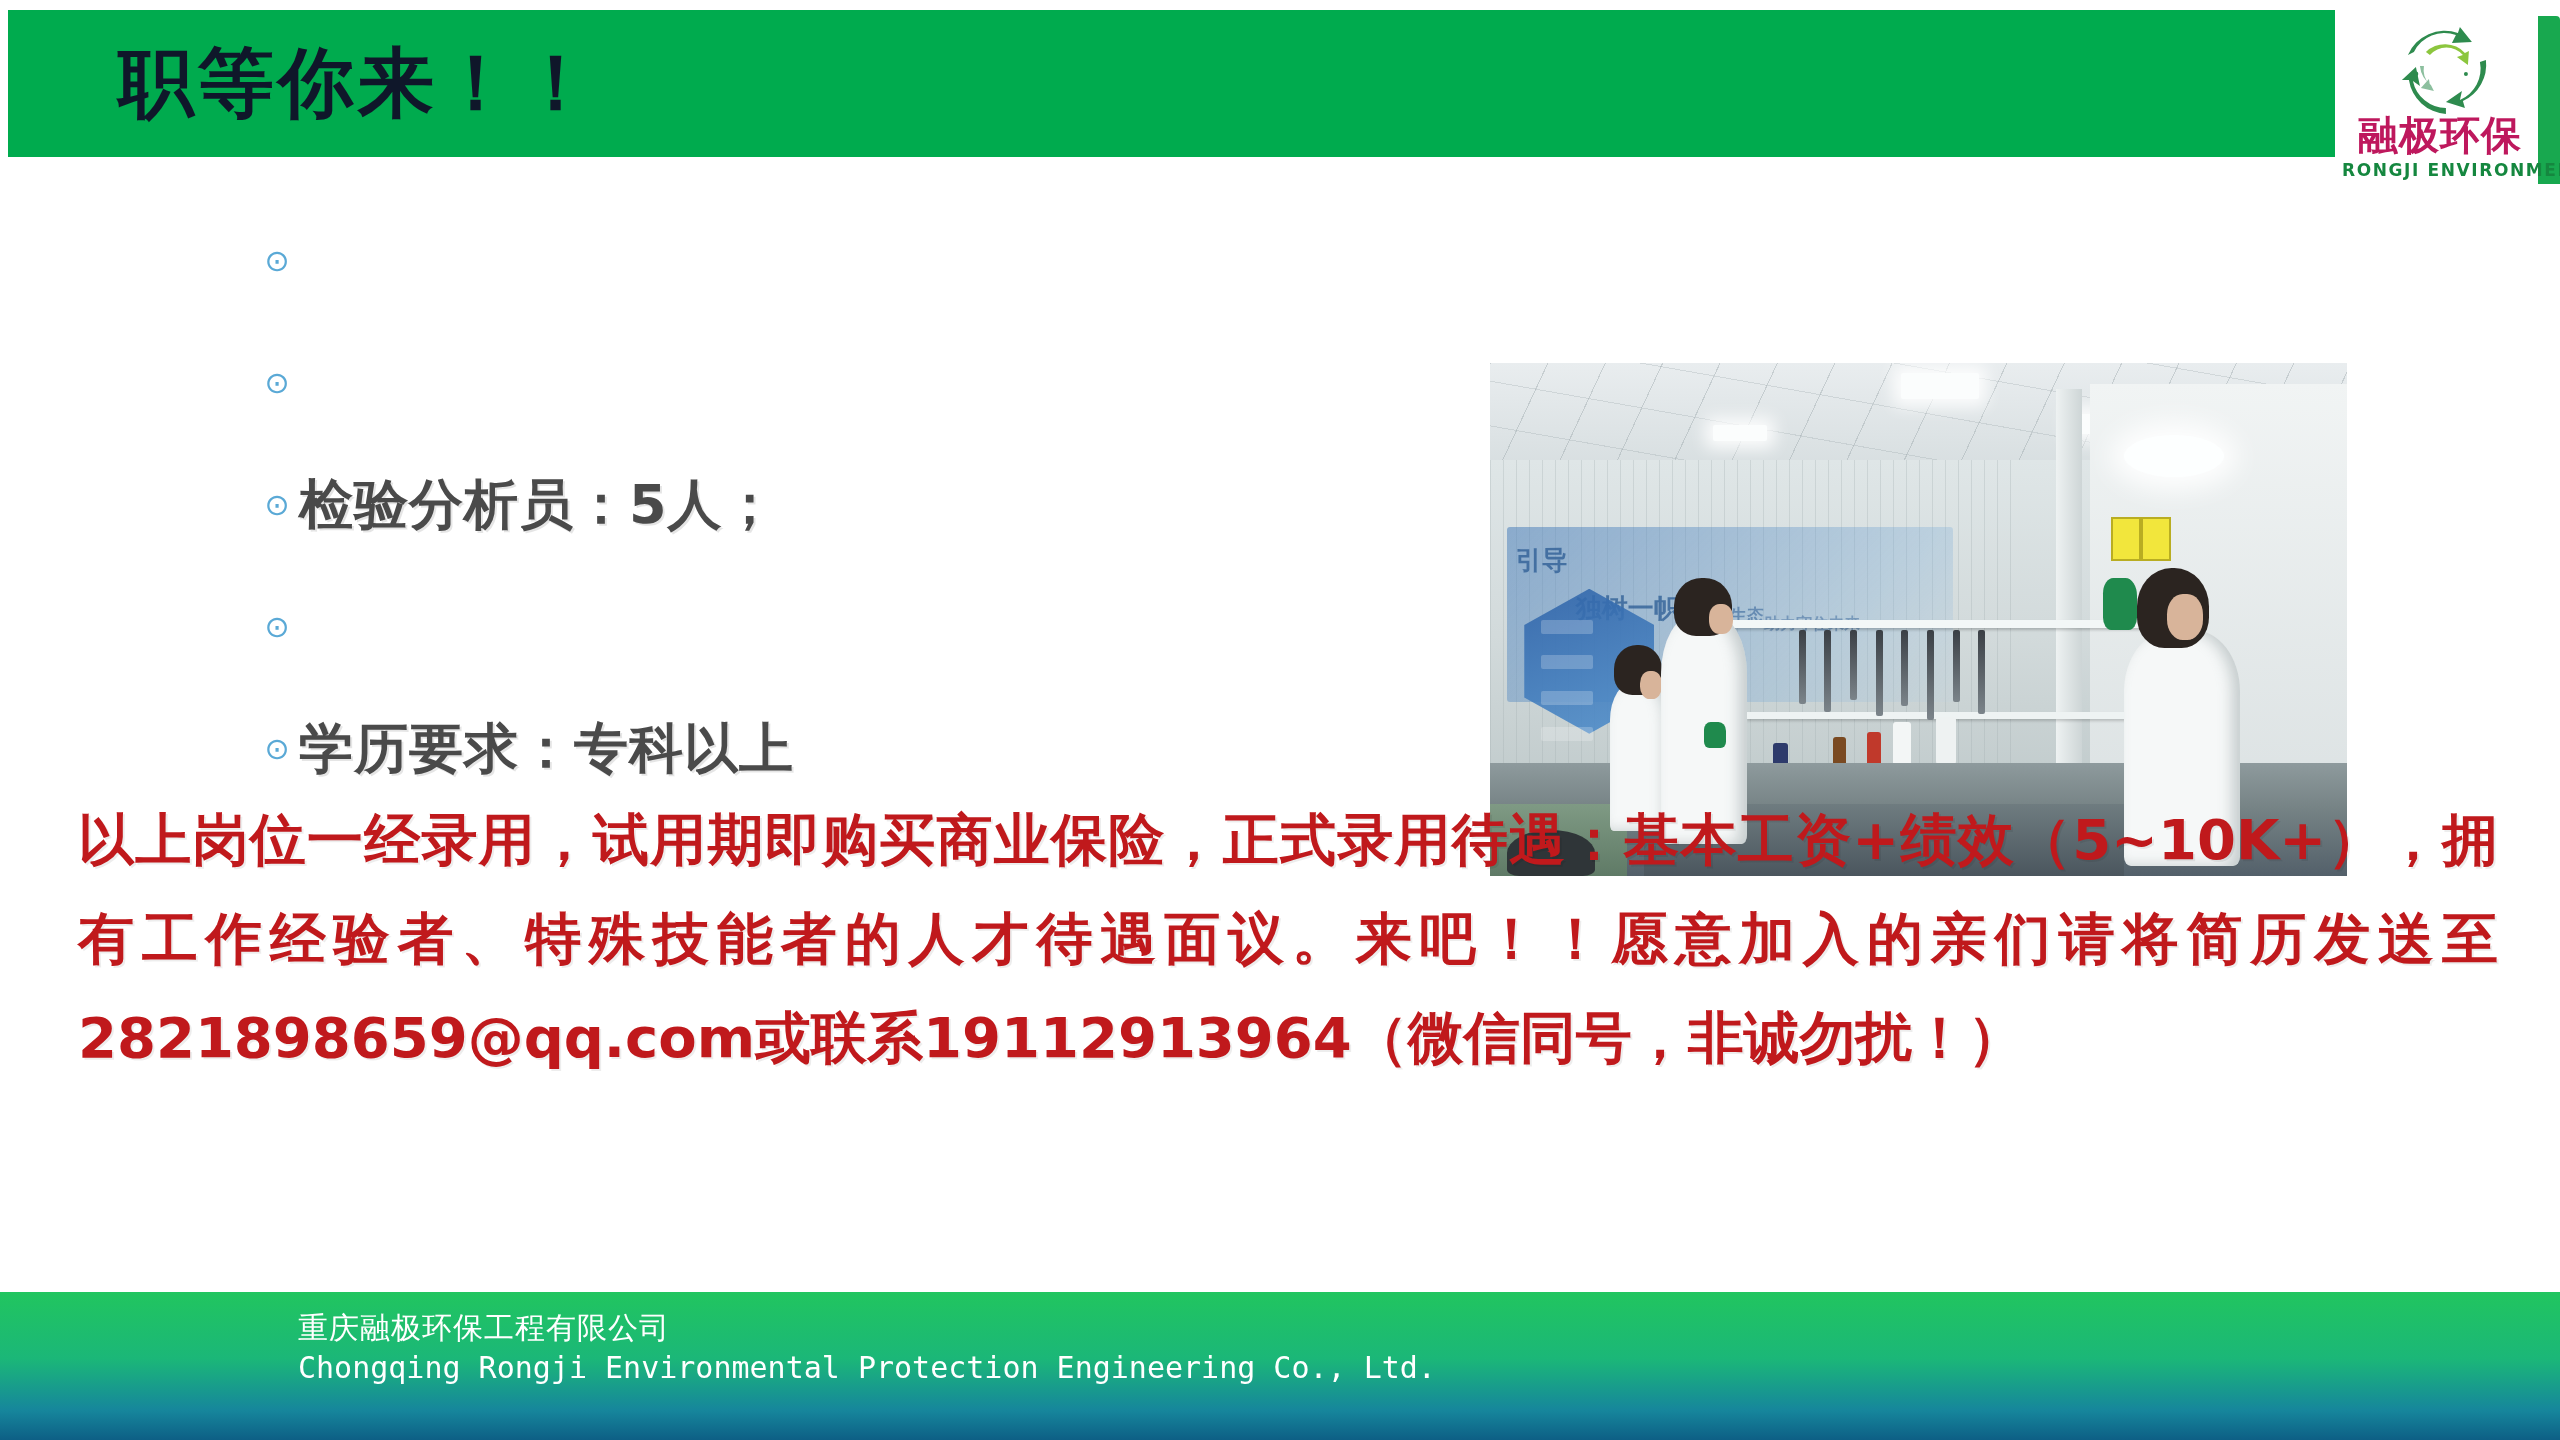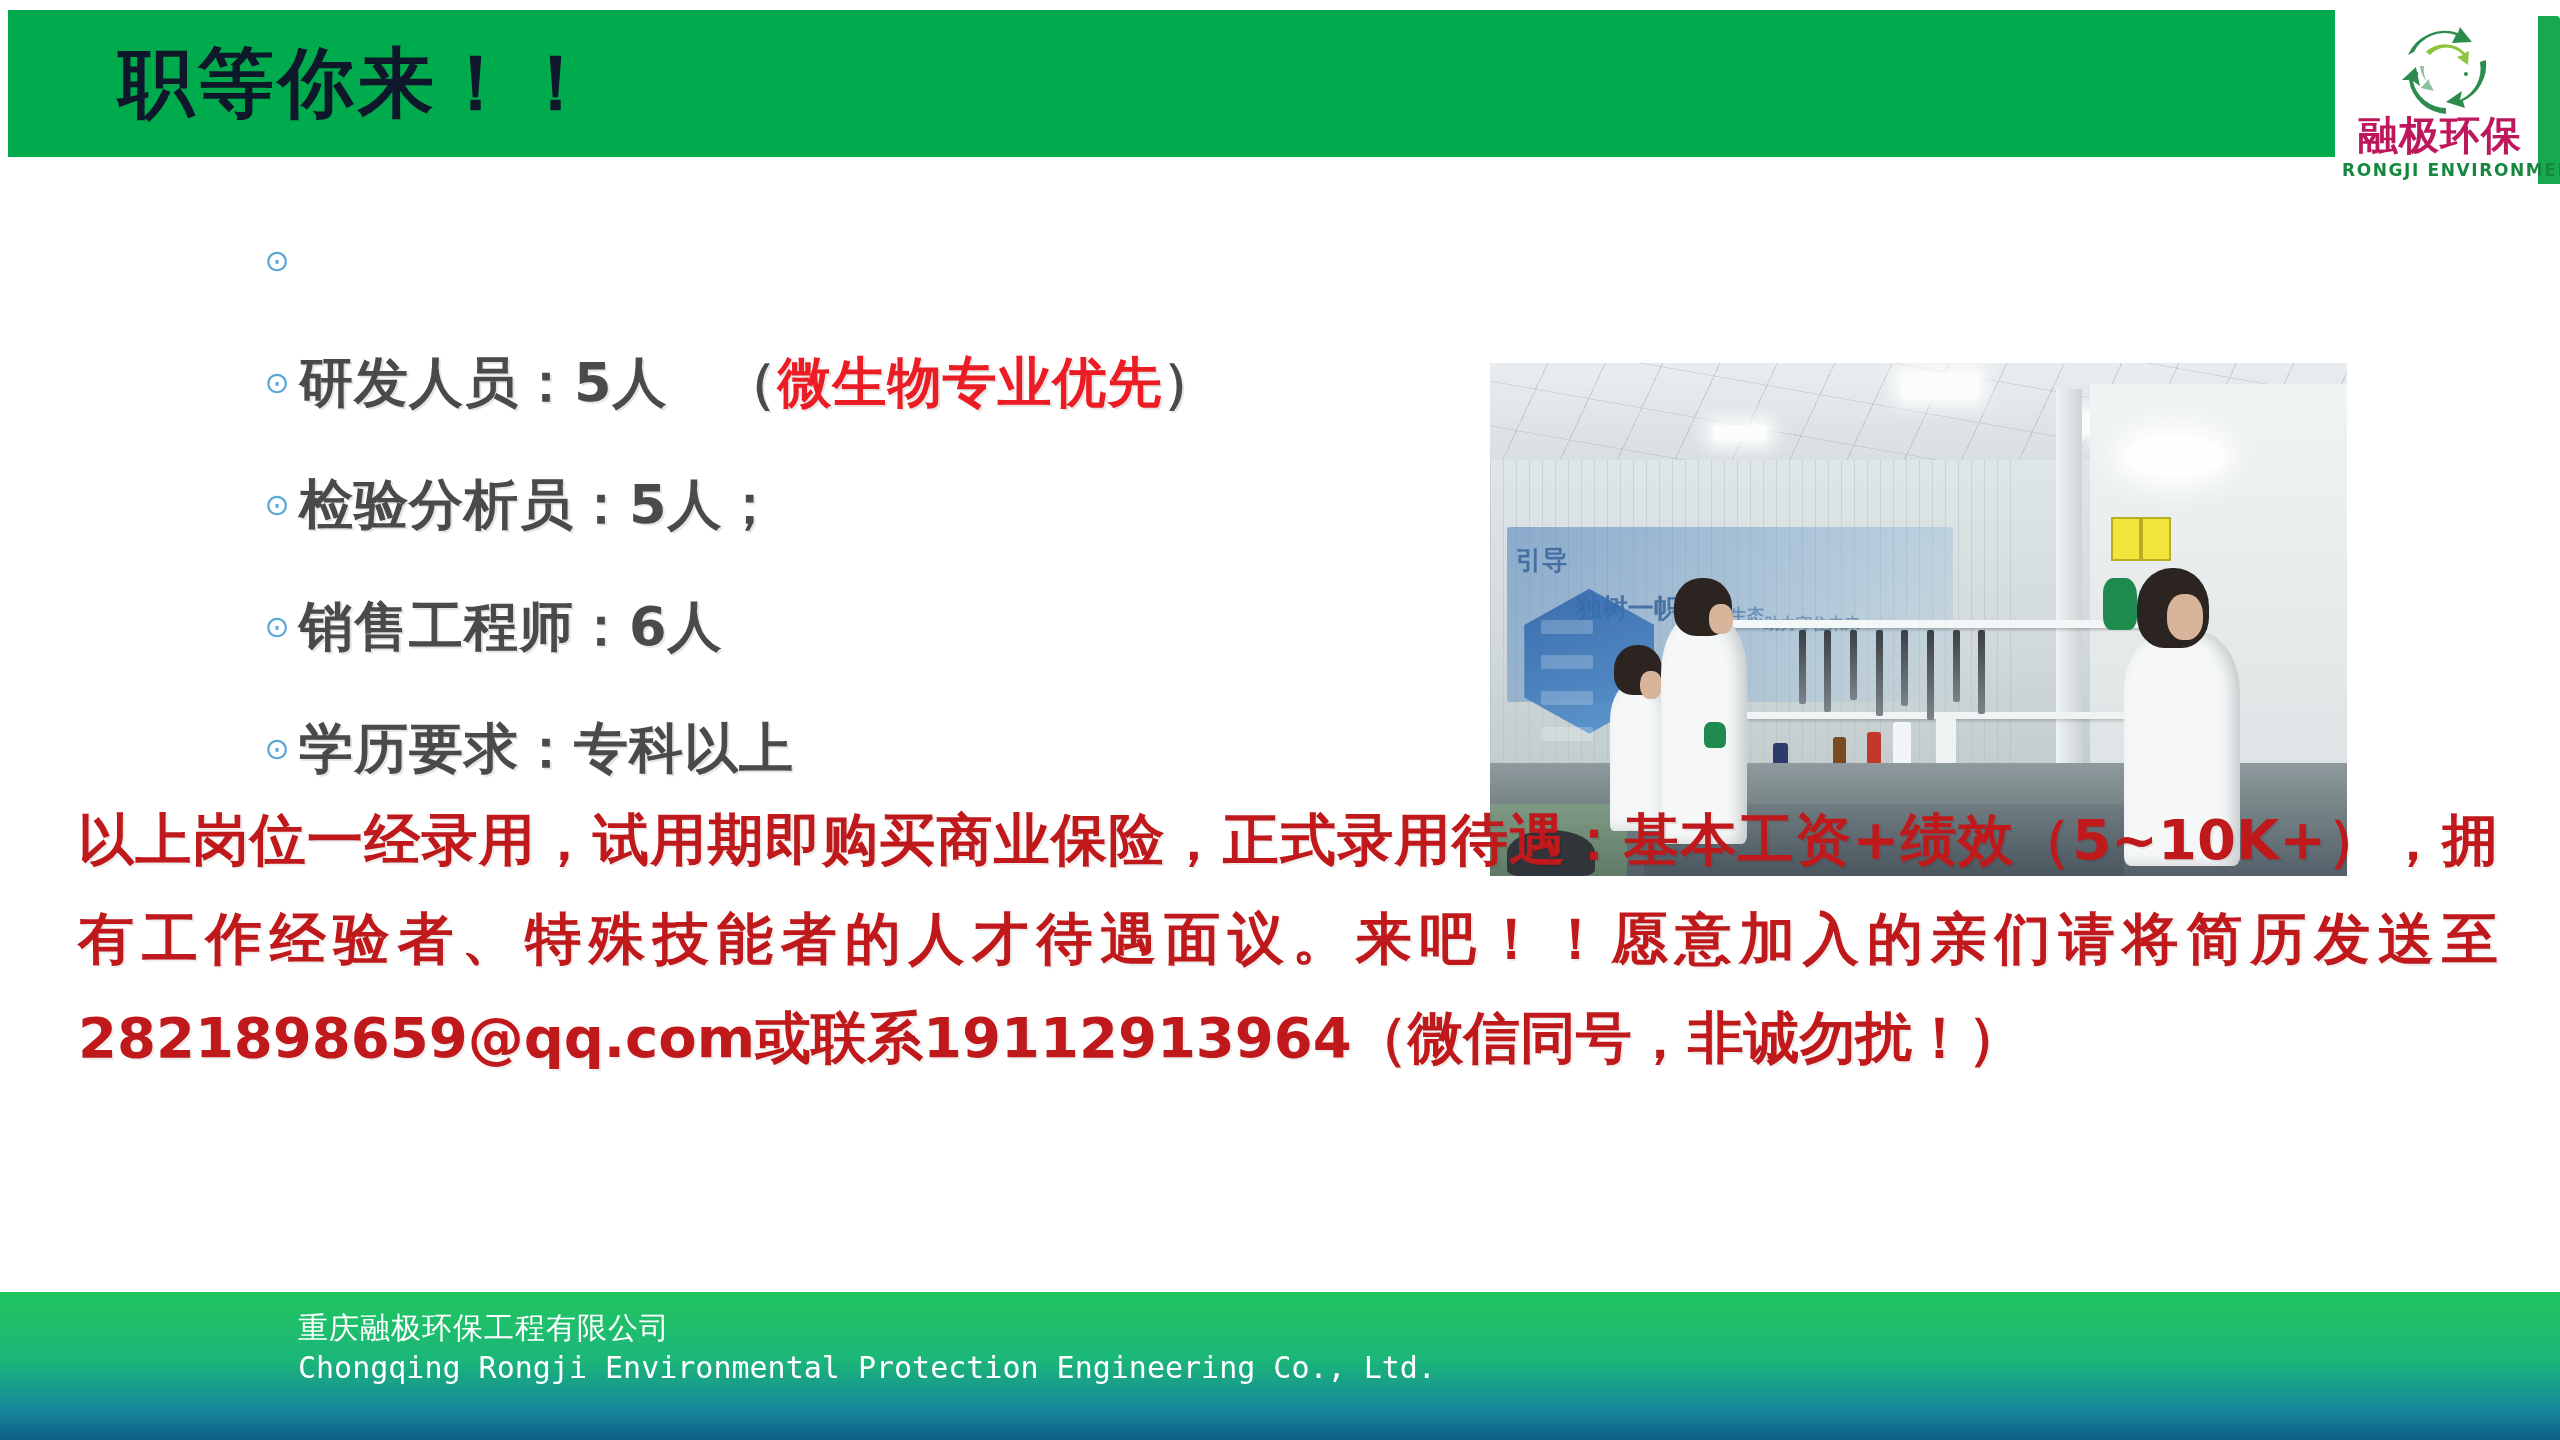--- a/index.html
+++ b/index.html
@@ -303,31 +303,29 @@
 </div>
 
 <div id="bullet-list">
 
   <div class="bullet-row">
     <span class="bullet-marker">⊙</span>
   </div>
 
   <div class="bullet-row">
     <span class="bullet-marker">⊙</span>
-    <span class="bullet-text"><span>研发人员：5人　（</span><span class="accent-red">微生物专业优先</span><span>）</span></span>
   </div>
 
   <div class="bullet-row">
     <span class="bullet-marker">⊙</span>
     <span class="bullet-text"><span>检验分析员：5人；</span></span>
   </div>
 
   <div class="bullet-row">
     <span class="bullet-marker">⊙</span>
-    <span class="bullet-text"><span>销售工程师：6人</span></span>
   </div>
 
   <div class="bullet-row">
     <span class="bullet-marker">⊙</span>
     <span class="bullet-text"><span>学历要求：专科以上</span></span>
   </div>
 
 </div>
 
 <div id="lab-photo">

